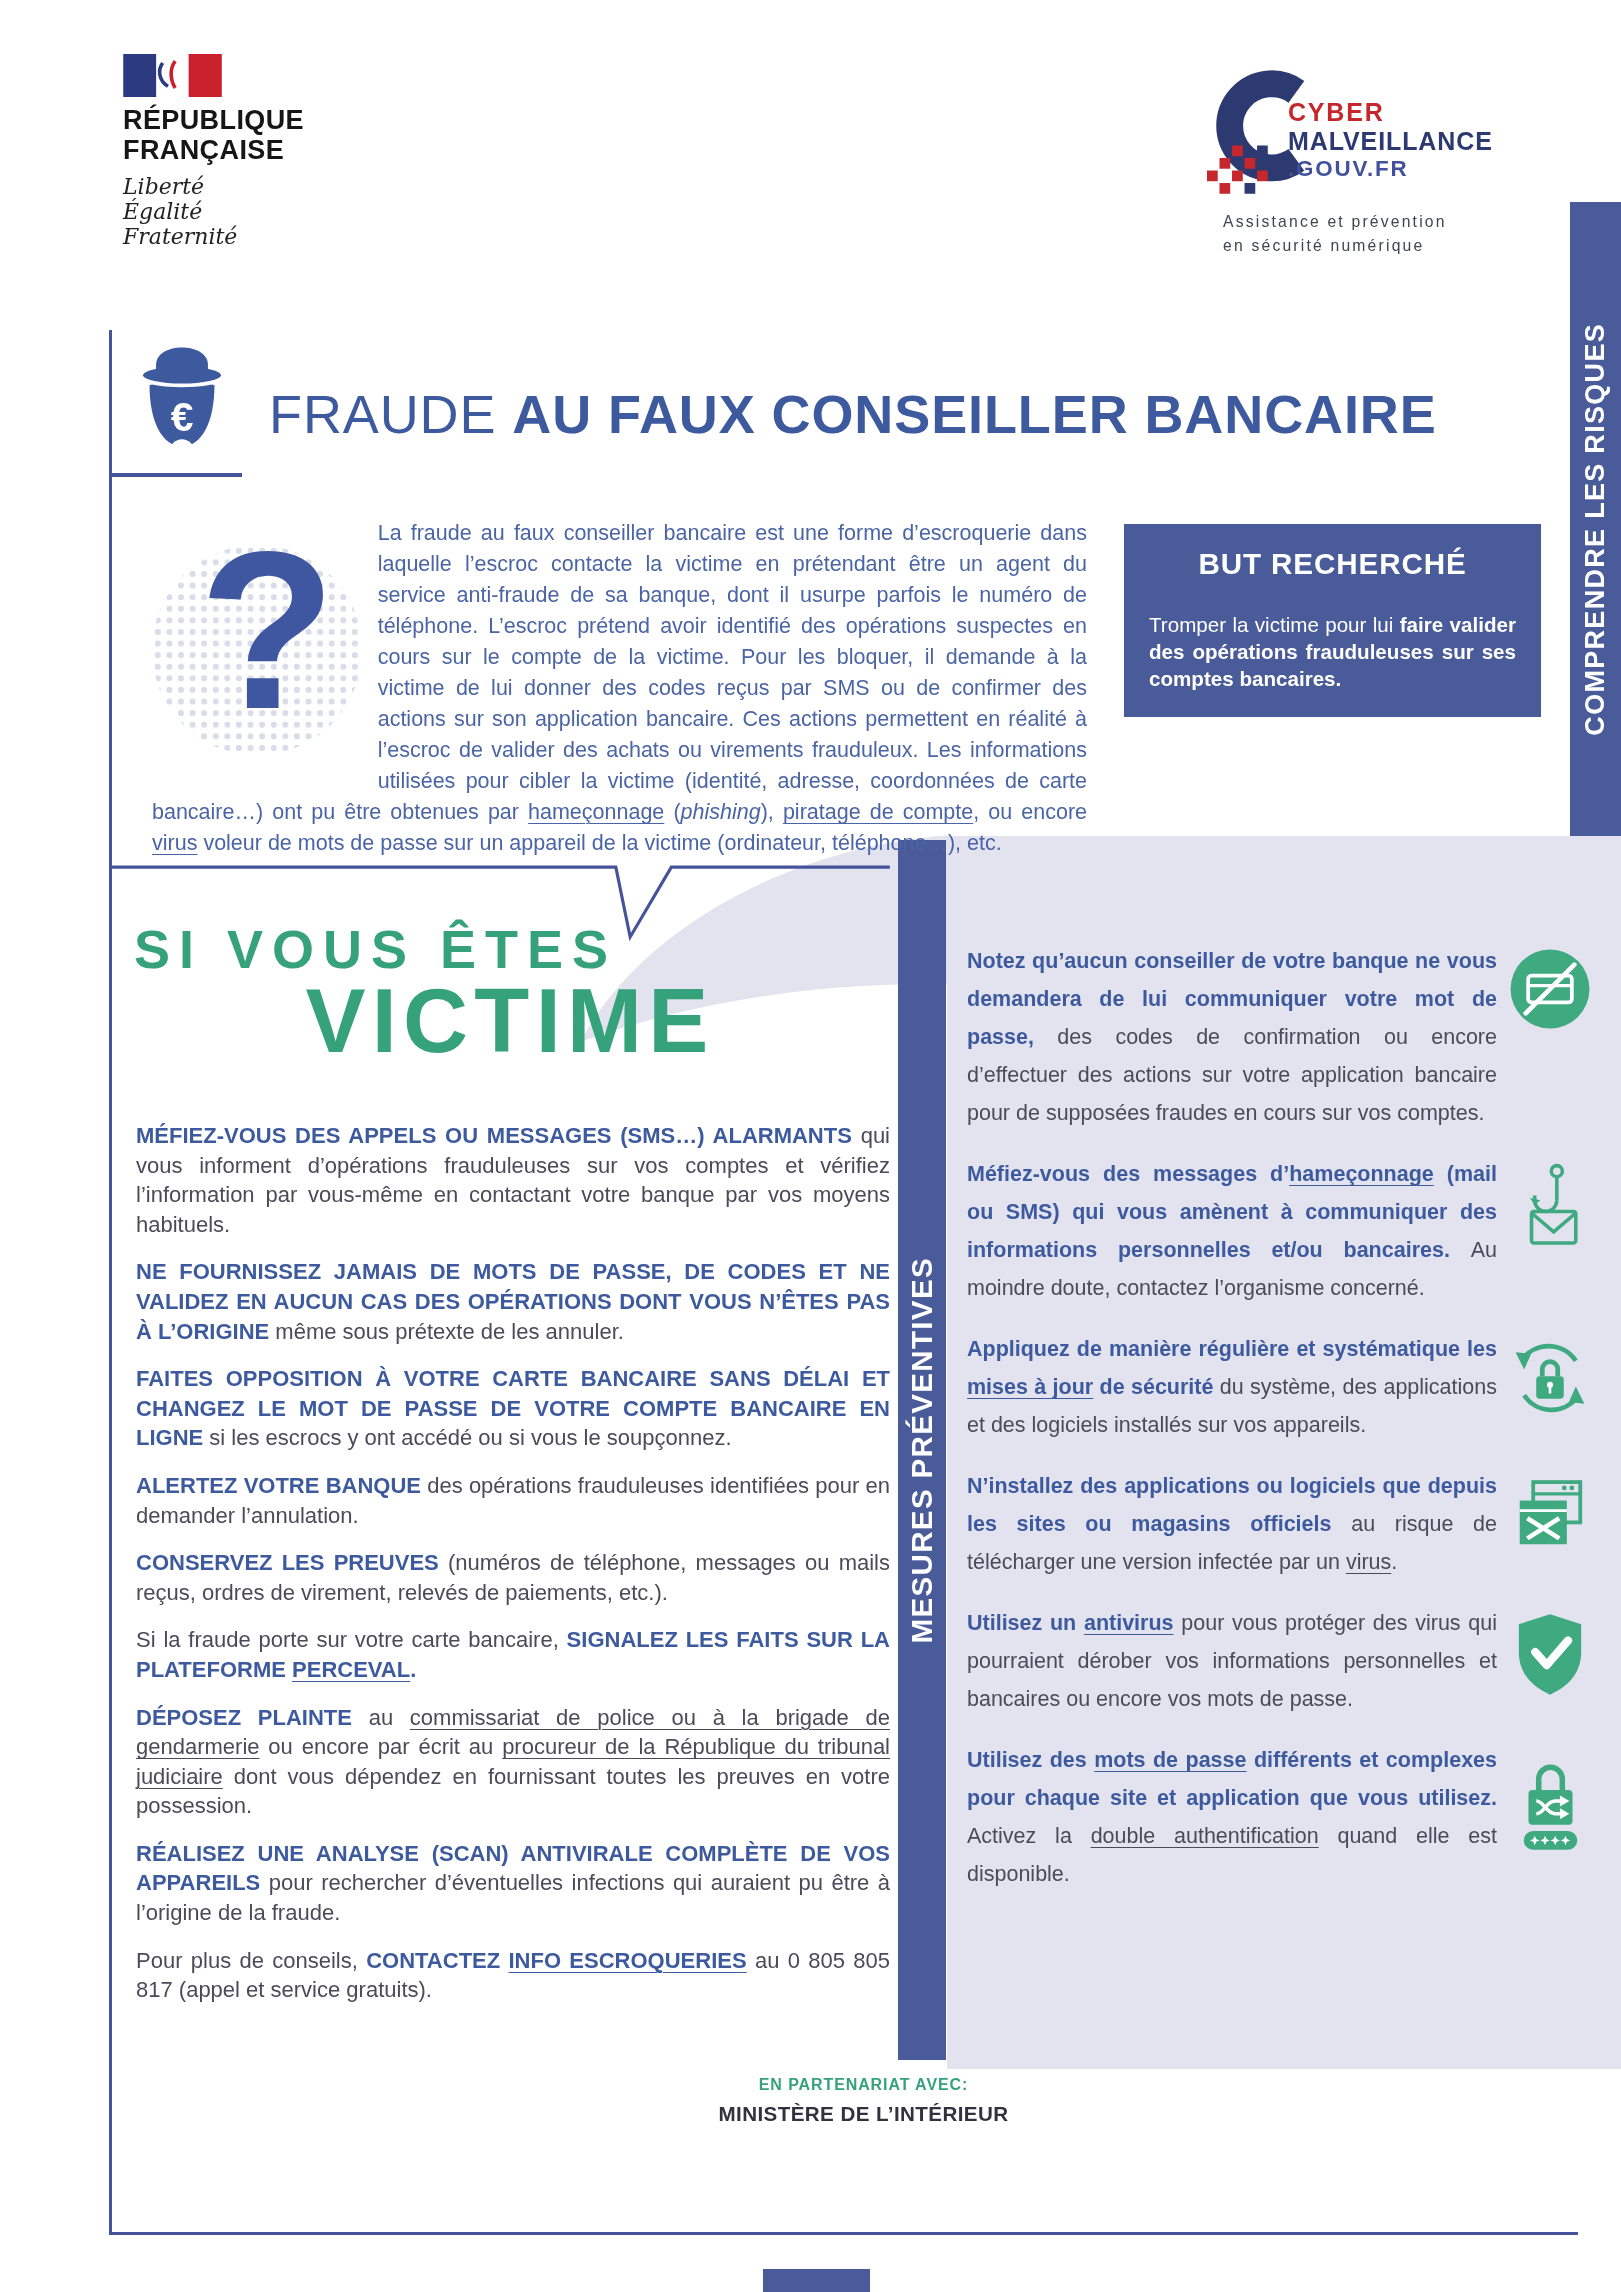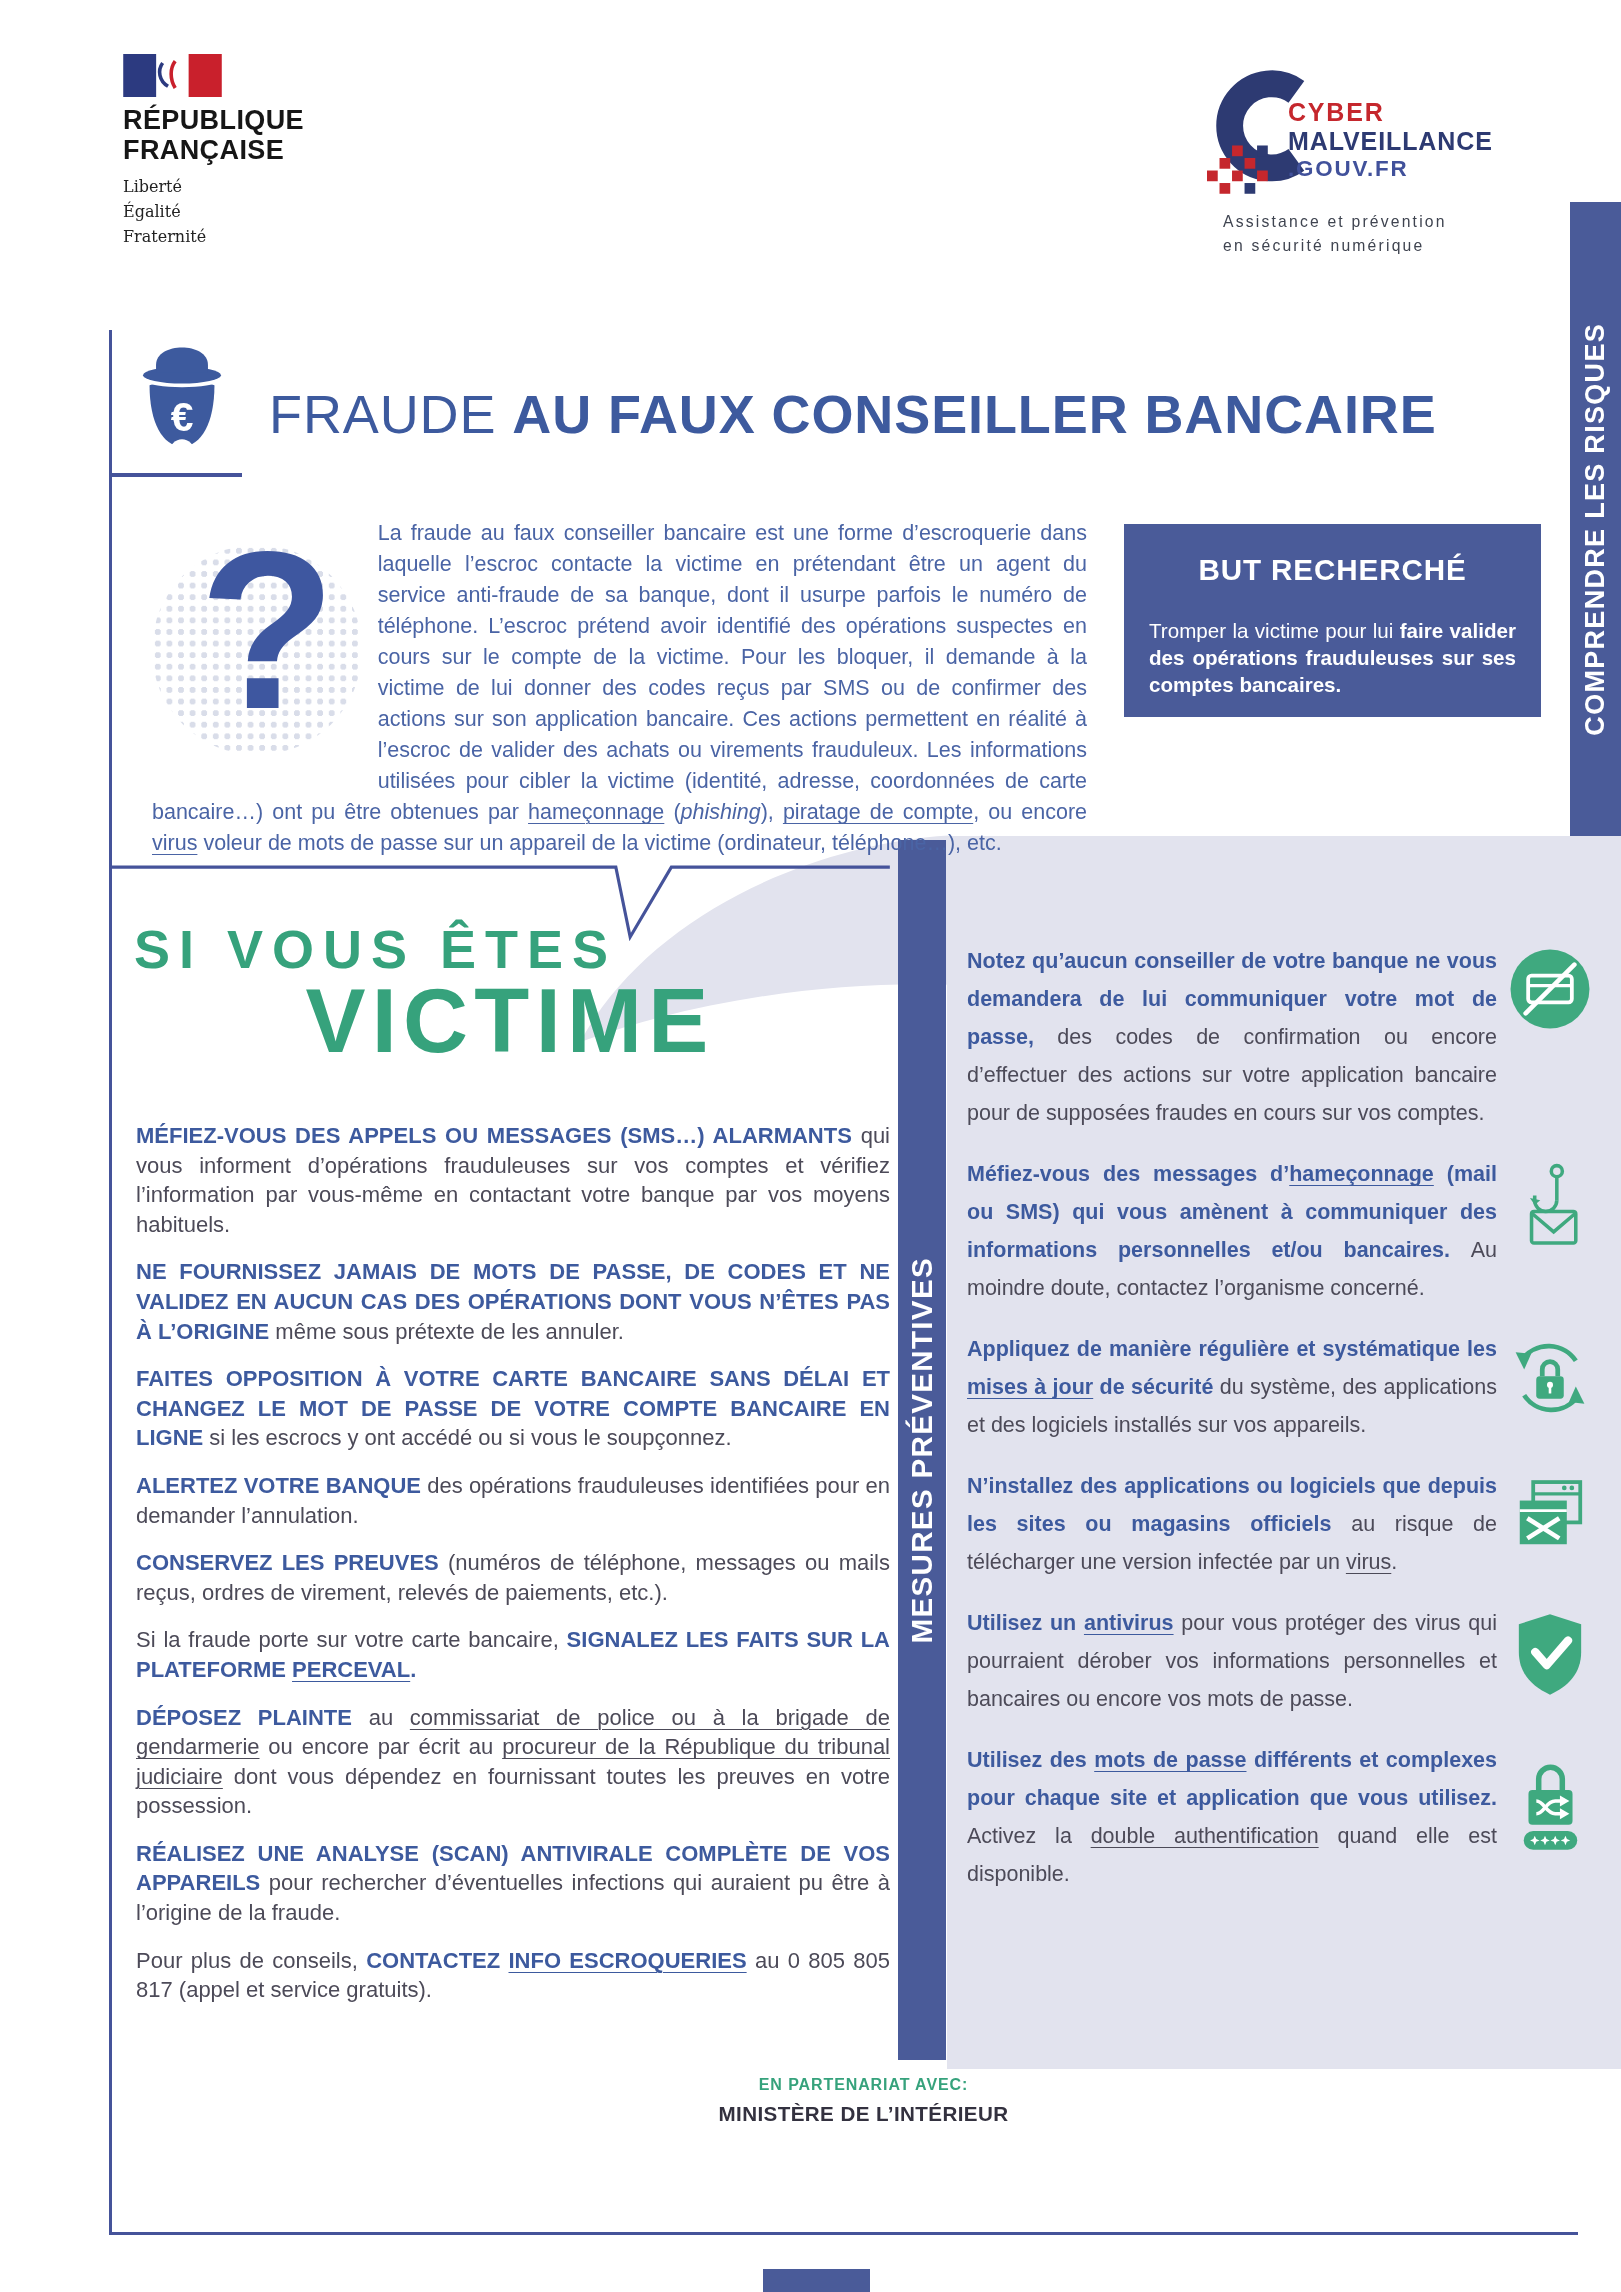--- a/index.html
+++ b/index.html
@@ -9,21 +9,21 @@
     --ink:#1d1c22;
   }
   *{margin:0;padding:0;box-sizing:border-box}
   html,body{background:#fff}
   body{font-family:"Liberation Sans",sans-serif;}
   .page{position:relative;width:1621px;height:2293px;background:#fff;overflow:hidden}
   .abs{position:absolute}
 
   
   .rf-title{font-weight:700;color:#161616;font-size:27px;line-height:30px;letter-spacing:0.4px}
-  .rf-motto{font-family:"DejaVu Serif",serif;font-size:16px;color:#222;line-height:25px}
+  .rf-motto{font-family:"DejaVu Serif",serif;font-style:italic;font-size:22px;color:#222;line-height:25px}
 
   
   .cy-word1{color:var(--logo-red);font-weight:700;font-size:25px;letter-spacing:1.8px}
   .cy-word2{color:var(--navy);font-weight:700;font-size:25px;letter-spacing:0.9px}
   .cy-word3{color:var(--gouv);font-weight:700;font-size:22.4px;letter-spacing:1.8px}
   .cy-tag{color:#3f4450;font-size:15.7px;letter-spacing:2.2px;line-height:24px}
 
   
   .doc-title{font-size:54px;color:var(--bold-blue);letter-spacing:0.9px;white-space:nowrap}
   .doc-title .t-reg{font-weight:400}
@@ -34,21 +34,21 @@
 
   
   .intro-par{font-size:21.5px;line-height:31px;color:var(--intro-blue);text-align:justify}
   .q-float{float:left;width:215px;height:260px;position:relative;shape-outside:inset(0);margin-right:10.7px}
   .q-dots{position:absolute;left:0;top:27px;width:210px;height:210px;border-radius:50%;
           background-image:radial-gradient(#d9dde9 2.9px, rgba(0,0,0,0) 3.1px);
           background-size:11.6px 11.6px;}
   .q-mark{position:absolute;left:47px;top:-18px;font-size:224px;font-weight:700;color:#3e57a0;line-height:260px}
 
   
-  .but-box{background:var(--band);color:#fff;padding:29px 25px 0 25px}
+  .but-box{background:var(--band);color:#fff;padding:23px 25px 0 25px}
   .but-title{font-size:29.6px;font-weight:700;text-align:center;letter-spacing:0.9px}
   .but-body{margin-top:30px;font-size:20.6px;line-height:27px;text-align:justify}
   .but-body .seg{color:#fff}
   .but-body .seg-b{font-weight:700;color:#fff}
 
   
   .vband{background:var(--band);display:flex;align-items:center;justify-content:center}
   .vband span{writing-mode:vertical-rl;transform:rotate(180deg);white-space:nowrap;color:#fff;font-weight:700}
   .vb-risques span{font-size:27px;letter-spacing:1.3px}
   .vb-mesures span{font-size:29.6px;letter-spacing:1.3px}

